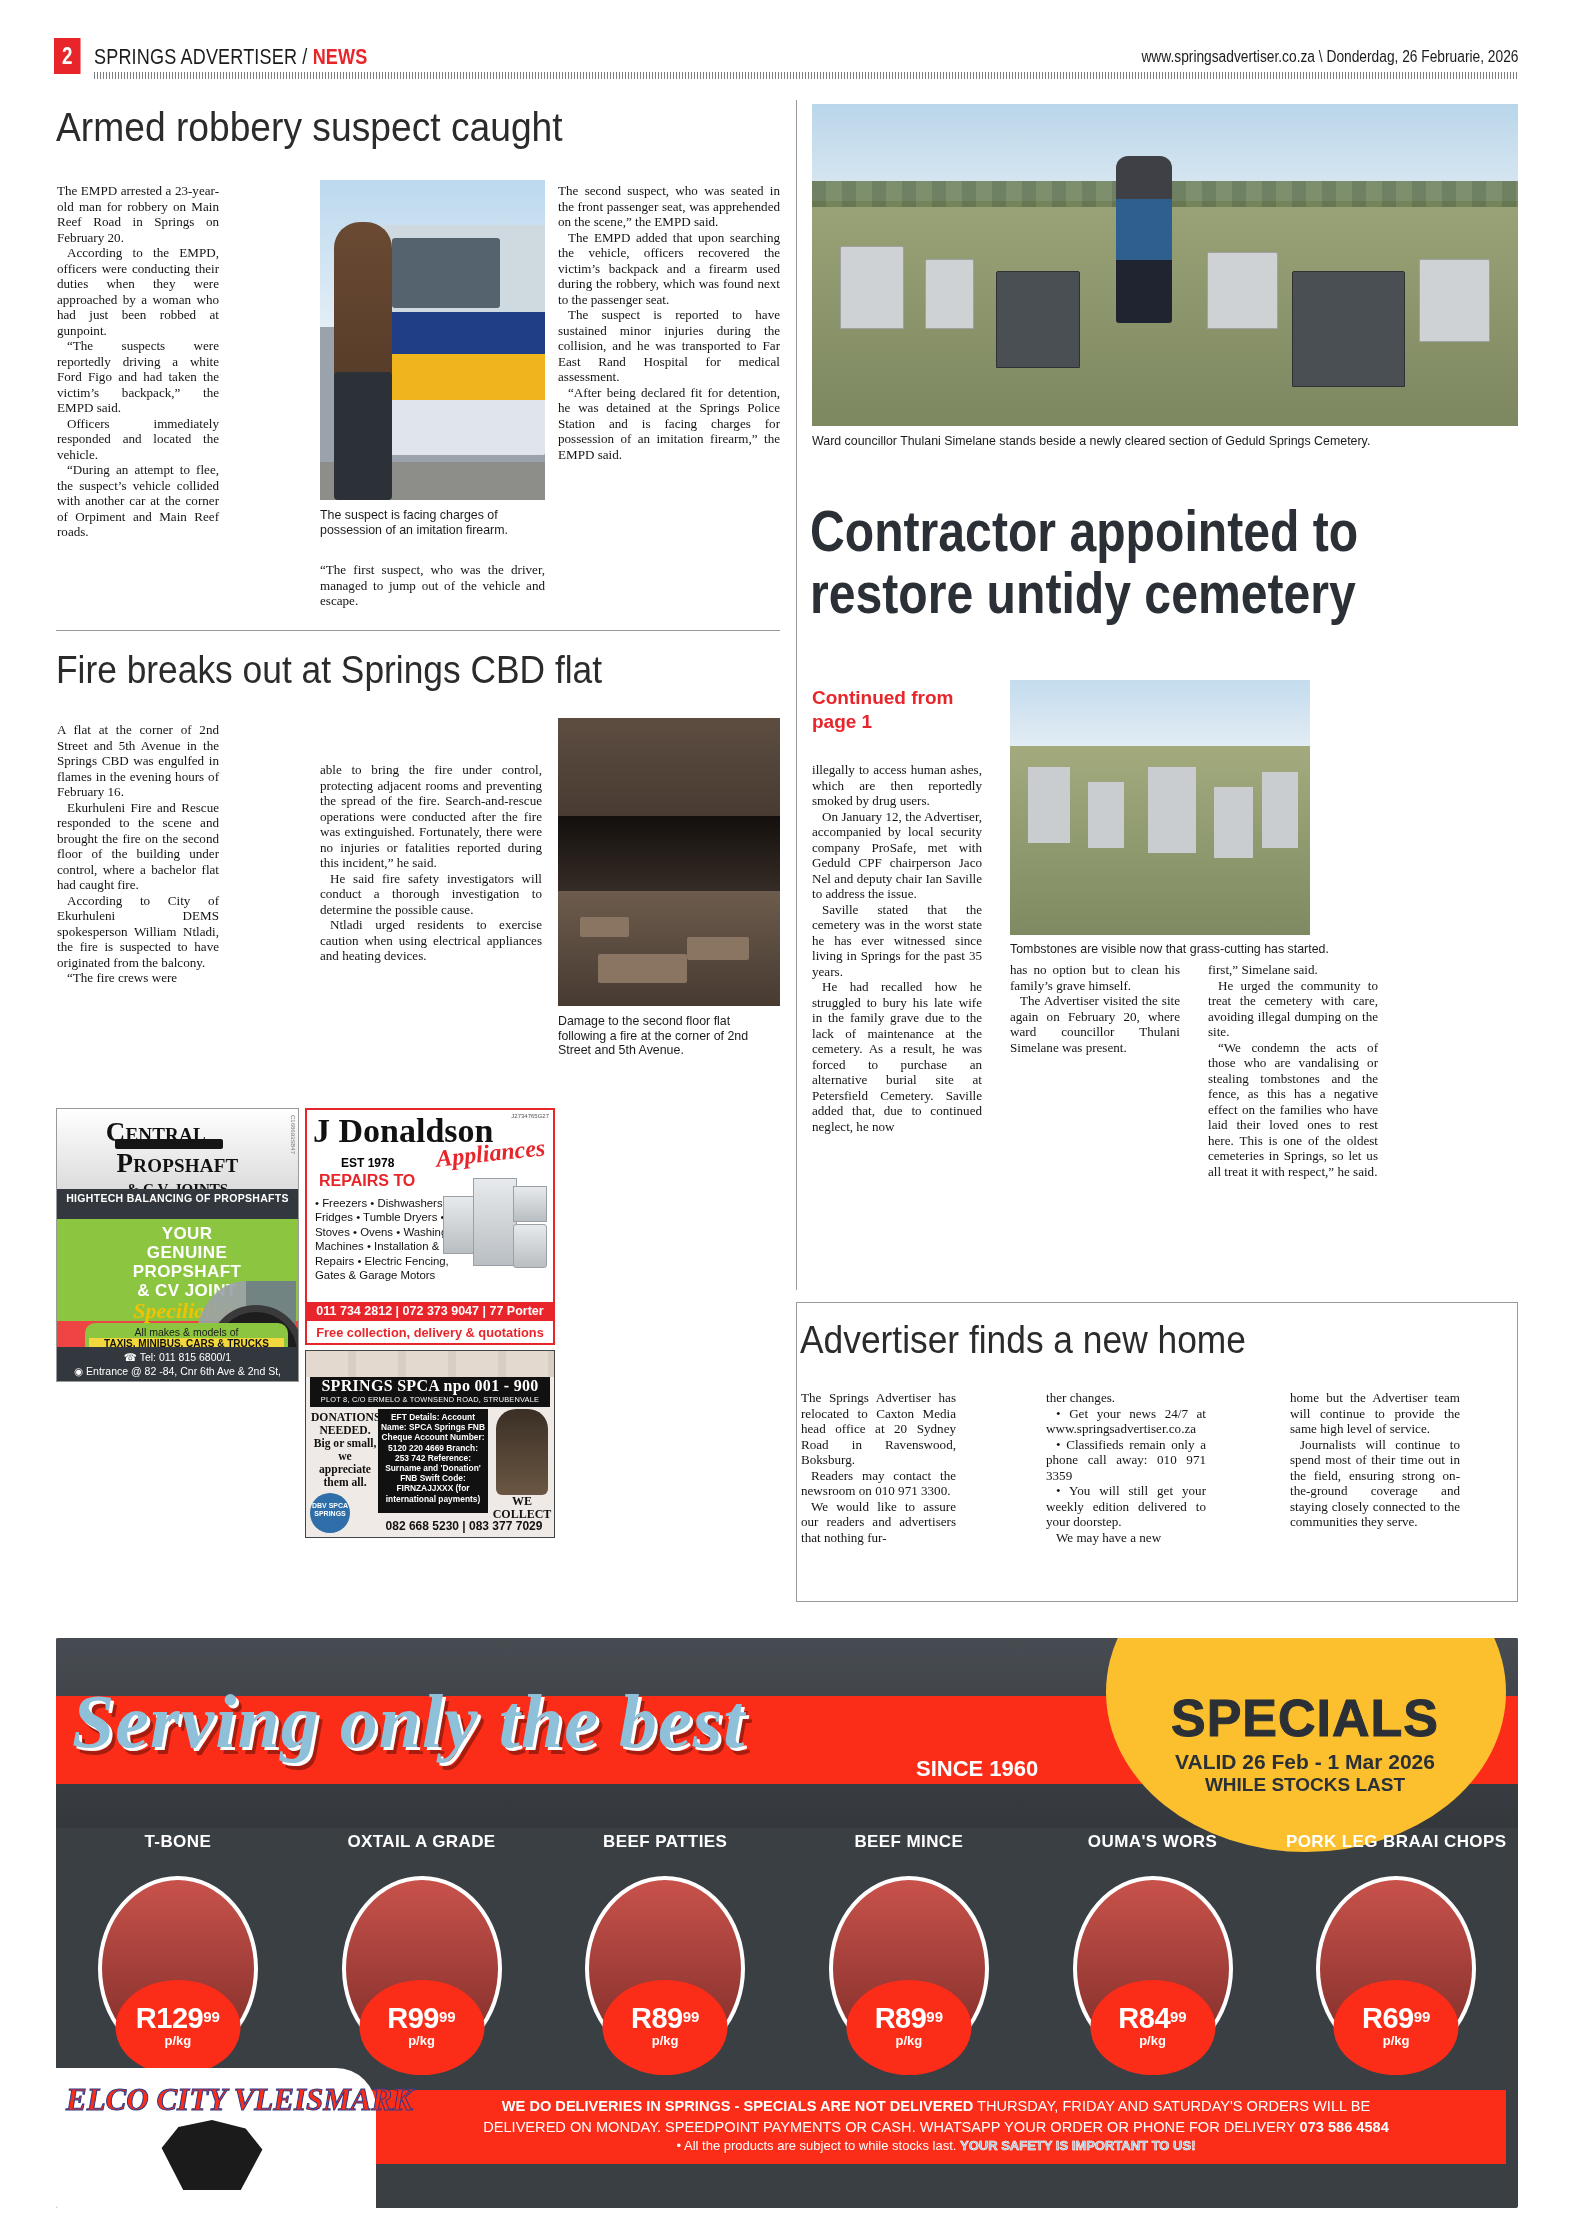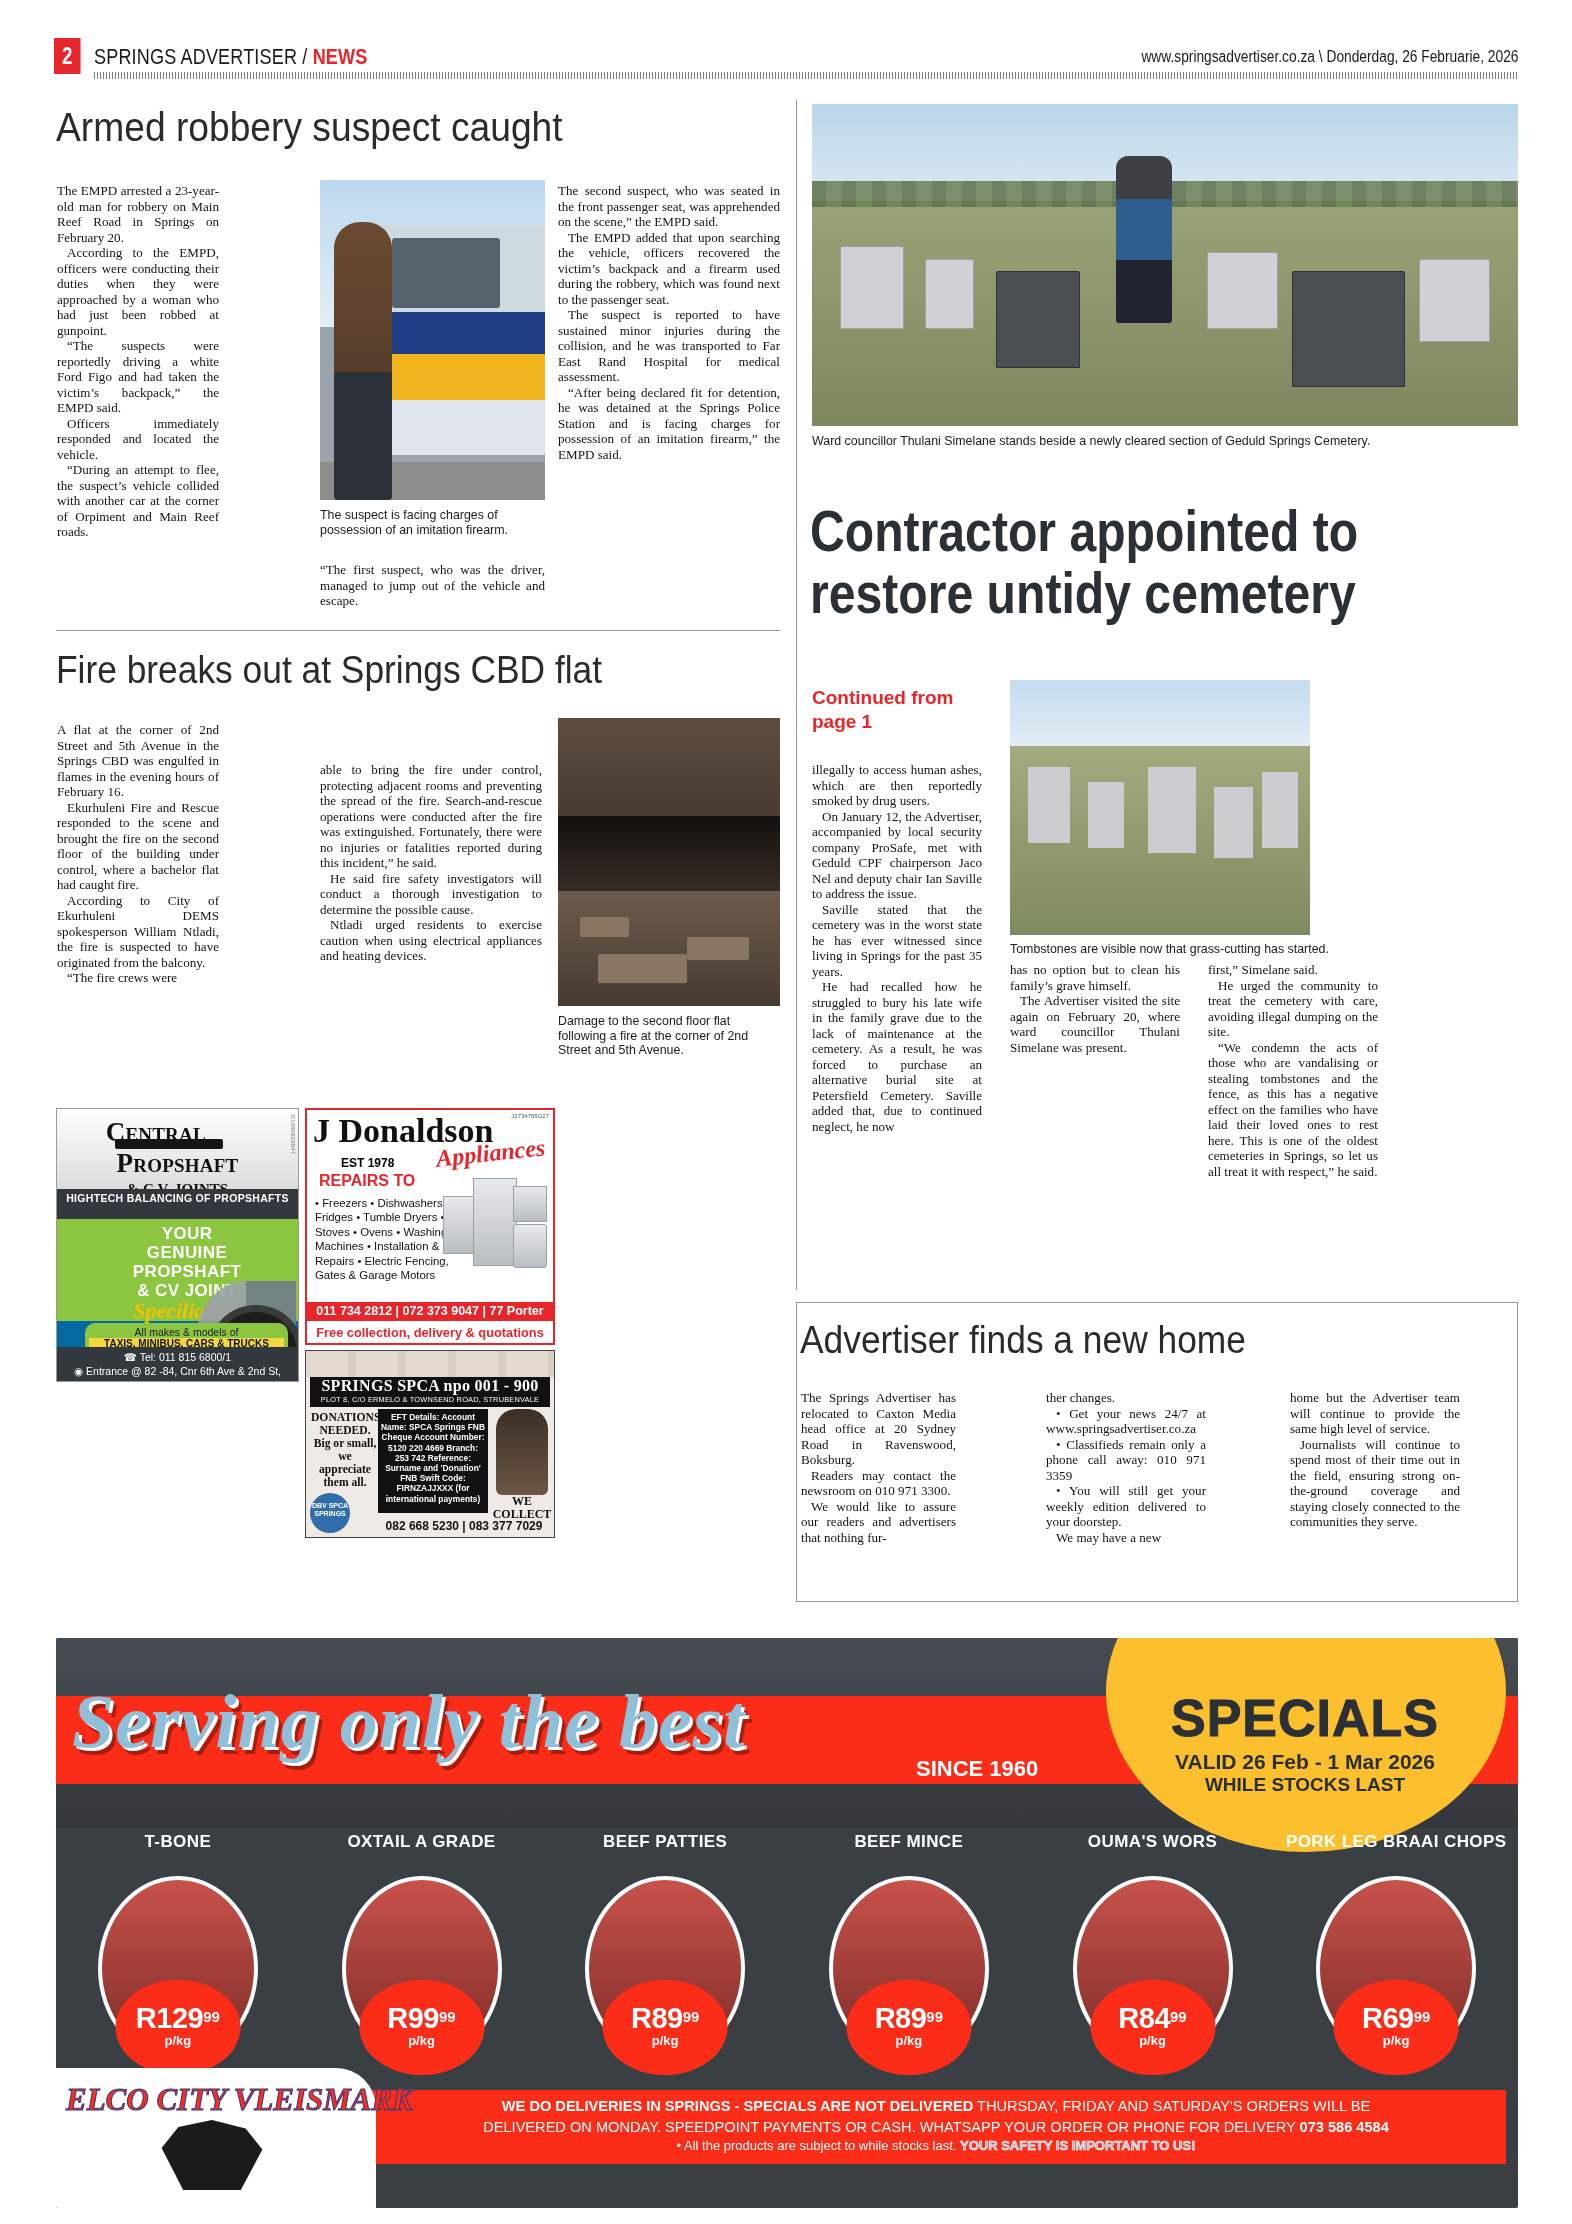--- a/index.html
+++ b/index.html
@@ -112,21 +112,21 @@
     background:linear-gradient(#5d4d41,#3a2e26); }
   #photo-fire .burn { position:absolute; left:0; right:0; top:34%; height:30%;
     background:linear-gradient(#14100d,#3b302a); }
   #photo-fire .floor { position:absolute; left:0; right:0; bottom:0; height:40%;
     background:linear-gradient(#6d5c4d,#473a31); }
   #photo-fire .debris { position:absolute; background:#8a7563; border-radius:2px; }
 
   
   #ad-propshaft {
     position:absolute; left:56px; top:1108px; width:243px; height:274px;
-    border:1px solid #9a9a9a; background:#0369a1; overflow:hidden;
+    border:1px solid #9a9a9a; background:#ef4444; overflow:hidden;
     font-family:"Liberation Sans", sans-serif;
   }
   #ad-propshaft .cpTop { position:absolute; left:0; top:0; right:0; height:80px;
     background:linear-gradient(#ffffff,#dcdcdc); }
   #ad-propshaft .cpLogo { position:absolute; left:6px; top:8px; right:6px;
     text-align:center; color:#111; font-family:"Liberation Serif", serif; }
   #ad-propshaft .cpLogo .l1 { font-size:19px; font-weight:bold; letter-spacing:.2px; }
   #ad-propshaft .cpLogo .l1 .big { font-size:27px; }
   #ad-propshaft .cpLogo .l2 { font-size:15px; font-weight:bold; margin-top:2px; }
   #ad-propshaft .cpShaft { position:absolute; left:58px; top:30px; width:108px; height:10px;

